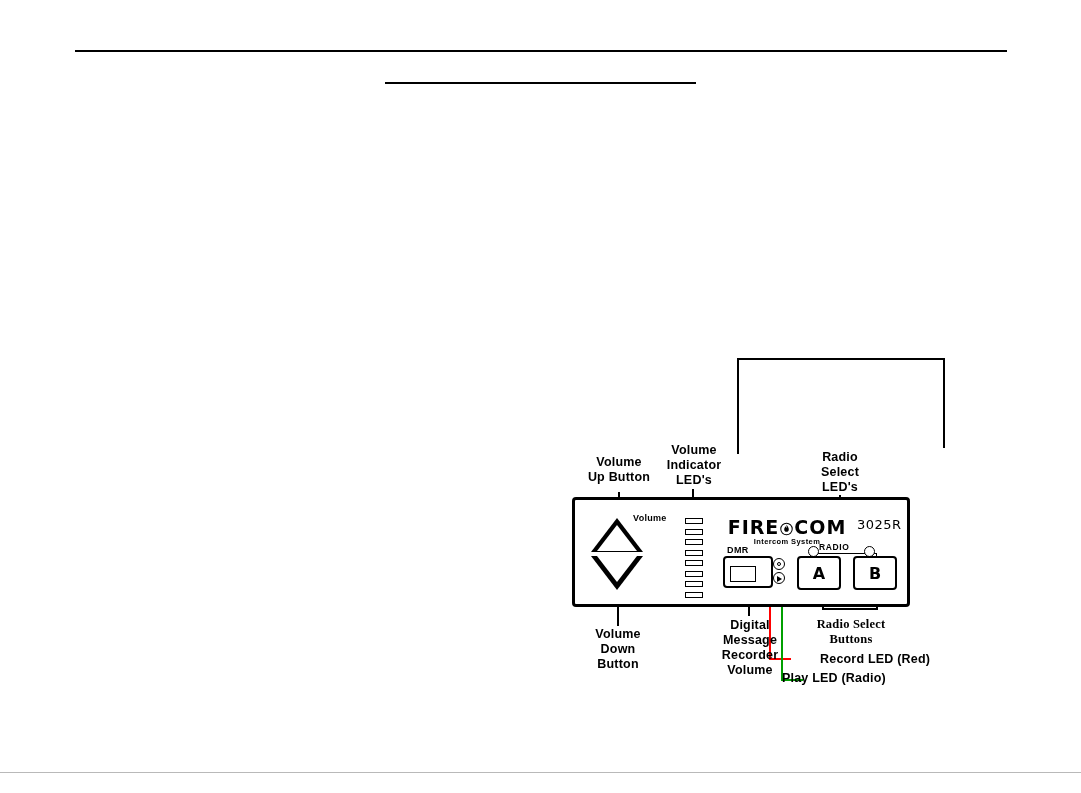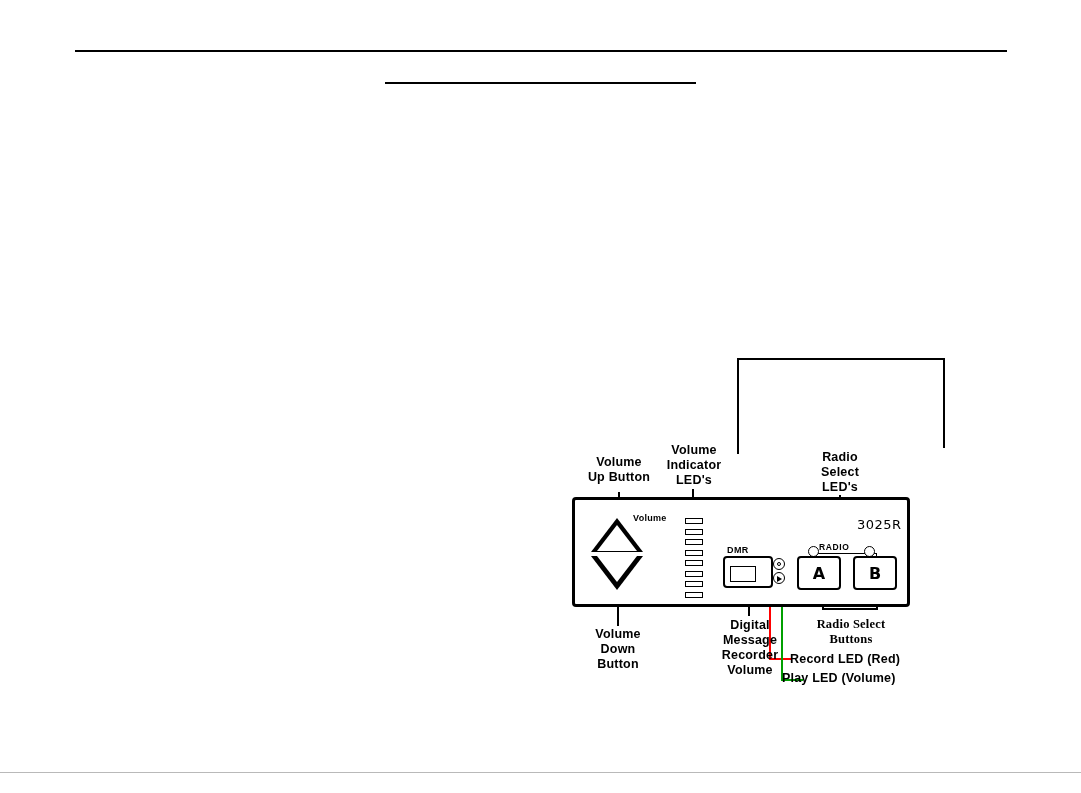--- a/index.html
+++ b/index.html
@@ -76,21 +76,21 @@
     text-align: center;
     white-space: pre-line;
   }
 
   #label-volume-up   { left: 563px; top: 455px; width: 112px; }
   #label-volume-ind  { left: 650px; top: 443px; width: 88px; }
   #label-radio-led   { left: 796px; top: 450px; width: 88px; }
   #label-volume-down { left: 563px; top: 627px; width: 110px; }
   #label-dmr         { left: 700px; top: 618px; width: 100px; }
   #label-radio-btns  { left: 795px; top: 617px; width: 112px; font-family: Liberation Serif, serif; }
-  #label-record-led  { left: 790px; top: 652px; width: 130px; text-align: left; }
+  #label-record-led  { left: 820px; top: 652px; width: 130px; text-align: left; }
   #label-play-led    { left: 782px; top: 671px; width: 130px; text-align: left; }
 
   
   .leader {
     position: absolute;
     background: #000;
   }
   
   #leader-vu-v { left: 618px; top: 492px; width: 2px; height: 24px; }
   
@@ -371,21 +371,21 @@
   <div class="label" id="label-volume-down">Volume
 Down
 Button</div>
   <div class="label" id="label-dmr">Digital
 Message
 Recorder
 Volume</div>
   <div class="label" id="label-radio-btns">Radio Select
 Buttons</div>
   <div class="label" id="label-record-led">Record LED (Red)</div>
-  <div class="label" id="label-play-led">Play LED (Volume)</div>
+  <div class="label" id="label-play-led">Play LED (Radio)</div>
 
   <div id="device">
 
     <div class="tri" id="tri-up"></div>
     <div id="tri-up-inner"></div>
 
     <div class="tri" id="tri-down"></div>
     <div id="tri-down-inner"></div>
 
     <div id="volume-text">Volume</div>
@@ -394,20 +394,31 @@
       <div class="led-bar"></div>
       <div class="led-bar"></div>
       <div class="led-bar"></div>
       <div class="led-bar"></div>
       <div class="led-bar"></div>
       <div class="led-bar"></div>
       <div class="led-bar"></div>
       <div class="led-bar"></div>
     </div>
 
+    <div id="brand">
+      <div>
+        <span id="brand-name">FIRE</span><span id="brand-flame">
+          <svg viewBox="0 0 20 22" width="13" height="14" aria-hidden="true">
+            <circle cx="10" cy="11" r="9" fill="none" stroke="#000" stroke-width="1.6"></circle>
+            <path d="M10 4 C12.2 7.5 13.6 9.2 13.6 11.6 C13.6 13.8 12 15.4 10 15.4 C8 15.4 6.4 13.8 6.4 11.6 C6.4 9.6 7.6 8.2 8.7 6.2 C8.9 8 9.6 8.6 10.2 9.4 C10.2 7.8 10 6.2 10 4 Z" fill="#000"></path>
+          </svg>
+        </span><span id="brand-name-2" class="brand-name-part" style="font-family:'DejaVu Sans',sans-serif;font-weight:bold;font-size:19px;letter-spacing:1px;">COM</span>
+      </div>
+      <div id="brand-sub">Intercom System</div>
+    </div>
 
     <div id="model">3025R</div>
 
     <div id="dmr-text">DMR</div>
     <div id="dmr-button">
       <div id="dmr-slot"></div>
     </div>
 
     <div class="small-led-circle" id="led-record" style="background: rgb(255, 255, 255);">
       <div class="led-glyph-dot"></div>

